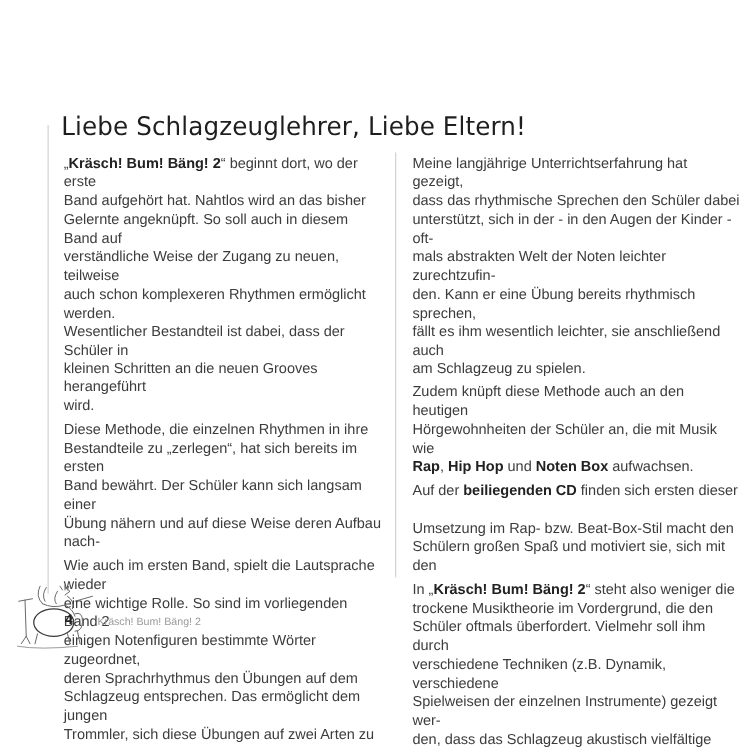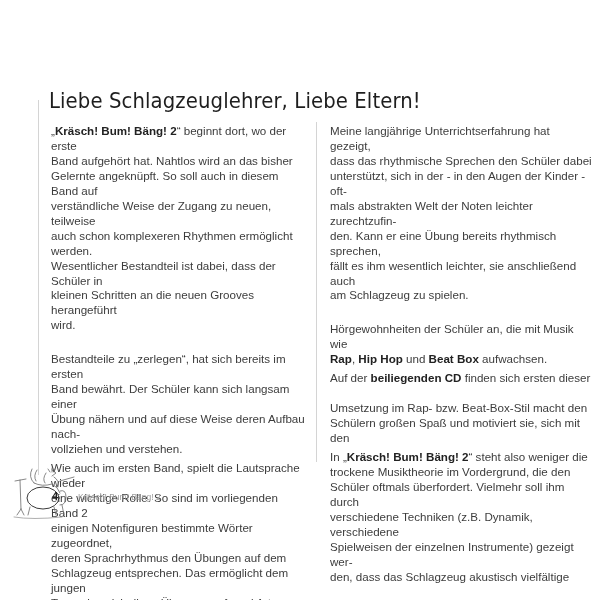--- a/index.html
+++ b/index.html
@@ -99,26 +99,26 @@
 
 <div class="page">
 
   <div class="title">Liebe Schlagzeuglehrer, Liebe Eltern!</div>
 
   <div class="vline-left"></div>
   <div class="vline-mid"></div>
 
   <div class="col col-left">
       <p><span>„</span><b>Kräsch! Bum! Bäng! 2</b><span>“ beginnt dort, wo der erste</span><br><span>Band aufgehört hat. Nahtlos wird an das bisher</span><br><span>Gelernte angeknüpft. So soll auch in diesem Band auf</span><br><span>verständliche Weise der Zugang zu neuen, teilweise</span><br><span>auch schon komplexeren Rhythmen ermöglicht werden.</span><br><span>Wesentlicher Bestandteil ist dabei, dass der Schüler in</span><br><span>kleinen Schritten an die neuen Grooves herangeführt</span><br><span>wird.</span></p>
-      <p><br><span>Bestandteile zu „zerlegen“, hat sich bereits im ersten</span><br><span>Band bewährt. Der Schüler kann sich langsam einer</span><br><span>Übung nähern und auf diese Weise deren Aufbau nach-</span><br><span>vollziehen und verstehen.</span></p>
+      <p><span>Diese Methode, die einzelnen Rhythmen in ihre</span><br><span>Bestandteile zu „zerlegen“, hat sich bereits im ersten</span><br><span>Band bewährt. Der Schüler kann sich langsam einer</span><br><span>Übung nähern und auf diese Weise deren Aufbau nach-</span><br></p>
       <p><span>Wie auch im ersten Band, spielt die Lautsprache wieder</span><br><span>eine wichtige Rolle. So sind im vorliegenden Band 2</span><br><span>einigen Notenfiguren bestimmte Wörter zugeordnet,</span><br><span>deren Sprachrhythmus den Übungen auf dem</span><br><span>Schlagzeug entsprechen. Das ermöglicht dem jungen</span><br><span>Trommler, sich diese Übungen auf zwei Arten zu erar-</span><br></p>
     </div>
   <div class="col col-right">
       <p><span>Meine langjährige Unterrichtserfahrung hat gezeigt,</span><br><span>dass das rhythmische Sprechen den Schüler dabei</span><br><span>unterstützt, sich in der - in den Augen der Kinder - oft-</span><br><span>mals abstrakten Welt der Noten leichter zurechtzufin-</span><br><span>den. Kann er eine Übung bereits rhythmisch sprechen,</span><br><span>fällt es ihm wesentlich leichter, sie anschließend auch</span><br><span>am Schlagzeug zu spielen.</span></p>
-      <p><br><span>Hörgewohnheiten der Schüler an, die mit Musik wie</span><br><b>Rap</b><span>, </span><b>Hip Hop</b><span> und </span><b>Beat Box</b><span> aufwachsen.</span></p>
+      <p><span>Zudem knüpft diese Methode auch an den heutigen</span><br><span>Hörgewohnheiten der Schüler an, die mit Musik wie</span><br><b>Rap</b><span>, </span><b>Hip Hop</b><span> und </span><b>Noten Box</b><span> aufwachsen.</span></p>
       <p><span>Auf der </span><b>beiliegenden CD</b><span> finden sich ersten dieser</span><br><br><span>Umsetzung im Rap- bzw. Beat-Box-Stil macht den</span><br><span>Schülern großen Spaß und motiviert sie, sich mit den</span><br></p>
       <p><span>In „</span><b>Kräsch! Bum! Bäng! 2</b><span>“ steht also weniger die</span><br><span>trockene Musiktheorie im Vordergrund, die den</span><br><span>Schüler oftmals überfordert. Vielmehr soll ihm durch</span><br><span>verschiedene Techniken (z.B. Dynamik, verschiedene</span><br><span>Spielweisen der einzelnen Instrumente) gezeigt wer-</span><br><span>den, dass das Schlagzeug akustisch vielfältige</span><br><br><br></p>
     </div>
 
   <div class="footer">
     <svg width="66" height="55" viewBox="0 0 66 55">
       <g fill="none" stroke="#6a6a6a" stroke-width="0.8" stroke-linecap="round">
 
         <line x1="3" y1="14" x2="14" y2="12"></line>
         <line x1="8" y1="13" x2="9" y2="42"></line>

